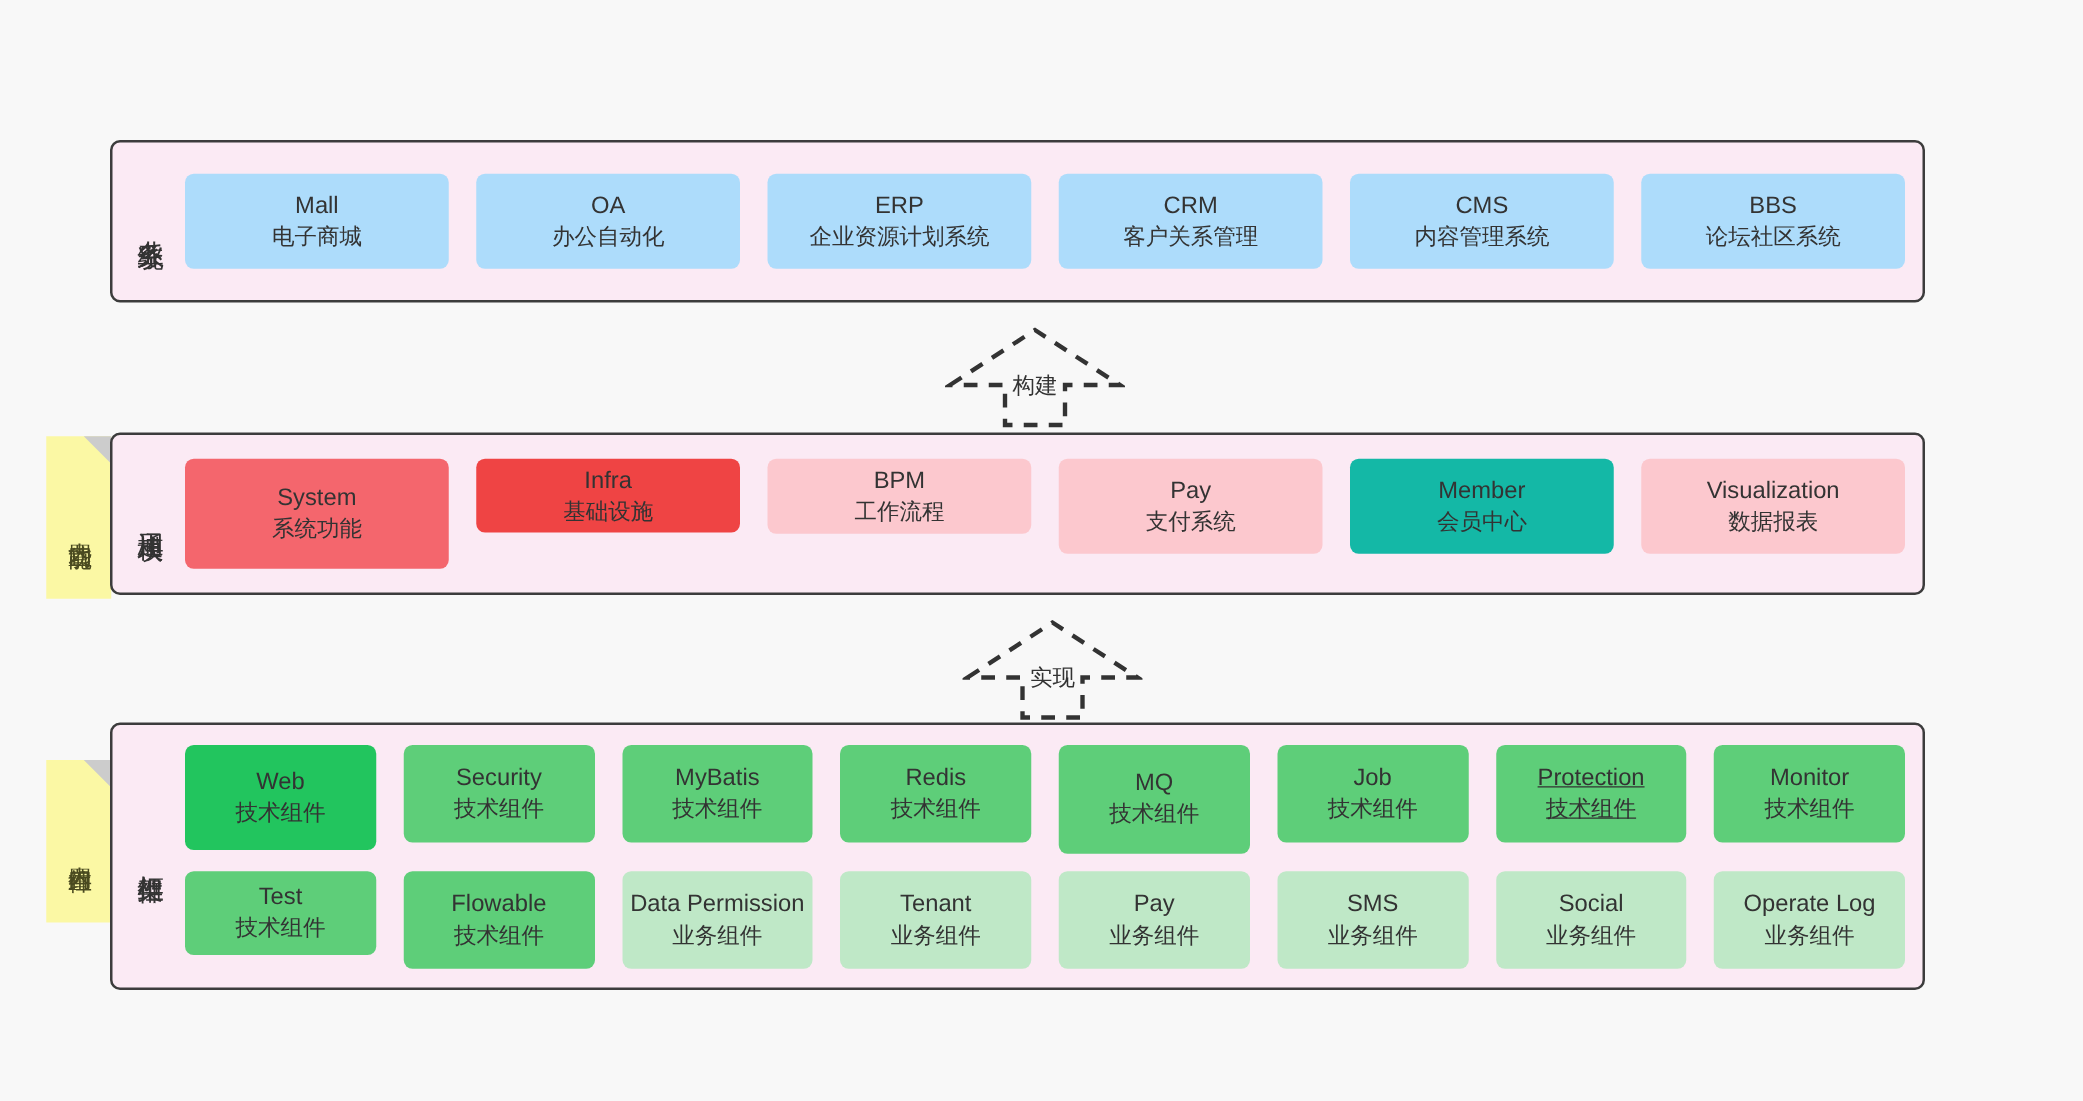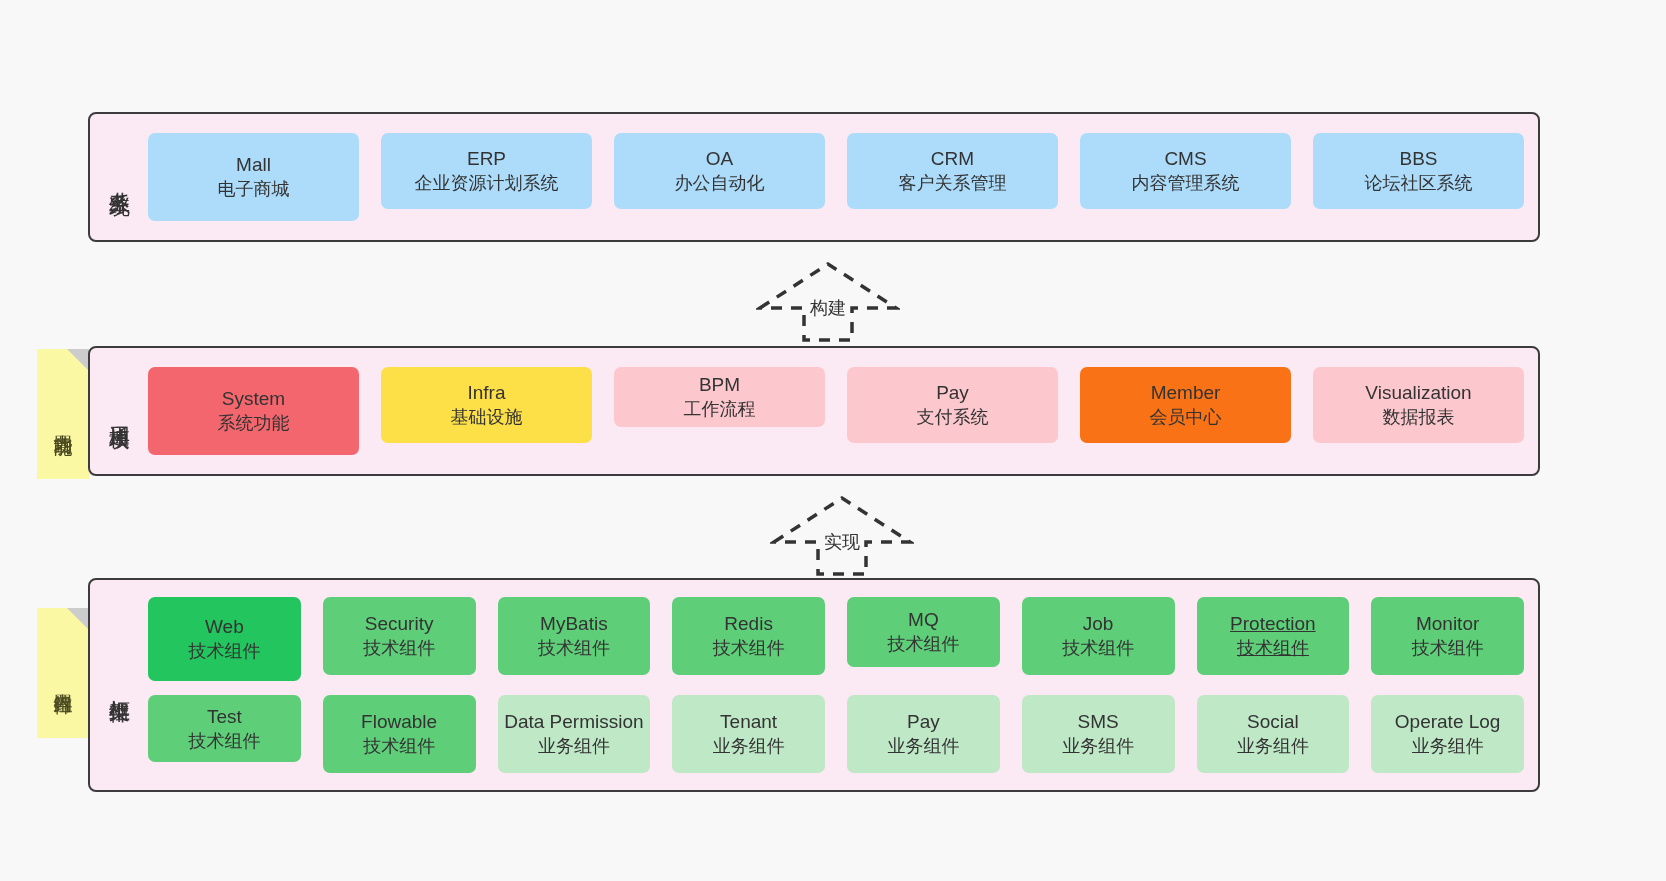--- a/index.html
+++ b/index.html
@@ -121,31 +121,31 @@
     background: transparent;
   }
 </style>
 </head>
 <body style="background: rgb(248, 248, 248);">
 
 <div class="layer" id="layer-business" style="left: 88px; top: 112px; width: 1452px; height: 130px; background: rgb(251, 234, 244);">
   <div class="layer-title">业务系统</div>
   <div class="layer-body">
     <div class="row">
-      <div class="card blue" style="height: 88px; background: rgb(173, 220, 251); align-items: center;">
+      <div class="card blue" style="height: 76px; background: rgb(173, 220, 251); align-items: center;">
         <div>Mall</div>
         <div class="c-sub">电子商城</div>
       </div>
       <div class="card blue" style="height: 76px; background: rgb(173, 220, 251);">
+        <div>OA</div>
+        <div class="c-sub">办公自动化</div>
+      </div>
+      <div class="card blue" style="height: 76px; background: rgb(173, 220, 251);">
         <div>ERP</div>
         <div class="c-sub">企业资源计划系统</div>
-      </div>
-      <div class="card blue" style="height: 76px; background: rgb(173, 220, 251);">
-        <div>OA</div>
-        <div class="c-sub">办公自动化</div>
       </div>
       <div class="card blue" style="height: 76px; background: rgb(173, 220, 251);">
         <div>CRM</div>
         <div class="c-sub">客户关系管理</div>
       </div>
       <div class="card blue" style="height: 76px; background: rgb(173, 220, 251);">
         <div>CMS</div>
         <div class="c-sub">内容管理系统</div>
       </div>
       <div class="card blue" style="height: 76px; background: rgb(173, 220, 251);">
@@ -168,33 +168,33 @@
   <span>内置功能</span>
 </div>
 <div class="layer" id="layer-common" style="left: 88px; top: 346px; width: 1452px; height: 130px; background: rgb(251, 234, 244);">
   <div class="layer-title">通用模块</div>
   <div class="layer-body">
     <div class="row">
       <div class="card red" style="height: 88px; background: rgb(244, 102, 109);">
         <div>System</div>
         <div class="c-sub">系统功能</div>
       </div>
-      <div class="card red" style="height: 76px; background: #fde047;">
+      <div class="card red" style="height: 59px; background: #ef4444;">
         <div>Infra</div>
         <div class="c-sub">基础设施</div>
       </div>
       <div class="card pink" style="height: 60px; background: rgb(252, 200, 206);">
         <div>BPM</div>
         <div class="c-sub">工作流程</div>
       </div>
       <div class="card pink" style="height: 76px; background: rgb(252, 200, 206);">
         <div>Pay</div>
         <div class="c-sub">支付系统</div>
       </div>
-      <div class="card pink" style="height: 76px; background: #f97316;">
+      <div class="card pink" style="height: 76px; background: #14b8a6;">
         <div>Member</div>
         <div class="c-sub">会员中心</div>
       </div>
       <div class="card pink" style="height: 76px; background: rgb(252, 200, 206);">
         <div>Visualization</div>
         <div class="c-sub">数据报表</div>
       </div>
     </div>
   </div>
 </div>
@@ -223,21 +223,21 @@
         <div class="c-sub">技术组件</div>
       </div>
       <div class="card green" style="height: 78px; background: rgb(94, 206, 121);">
         <div>MyBatis</div>
         <div class="c-sub">技术组件</div>
       </div>
       <div class="card green" style="height: 78px; background: rgb(94, 206, 121);">
         <div>Redis</div>
         <div class="c-sub">技术组件</div>
       </div>
-      <div class="card green" style="height: 70px; background: rgb(94, 206, 121);">
+      <div class="card green" style="height: 87px; background: rgb(94, 206, 121);">
         <div>MQ</div>
         <div class="c-sub">技术组件</div>
       </div>
       <div class="card green" style="height: 78px; background: rgb(94, 206, 121);">
         <div>Job</div>
         <div class="c-sub">技术组件</div>
       </div>
       <div class="card green" style="height: 78px; background: rgb(94, 206, 121); text-decoration: underline;">
         <div>Protection</div>
         <div class="c-sub">技术组件</div>

